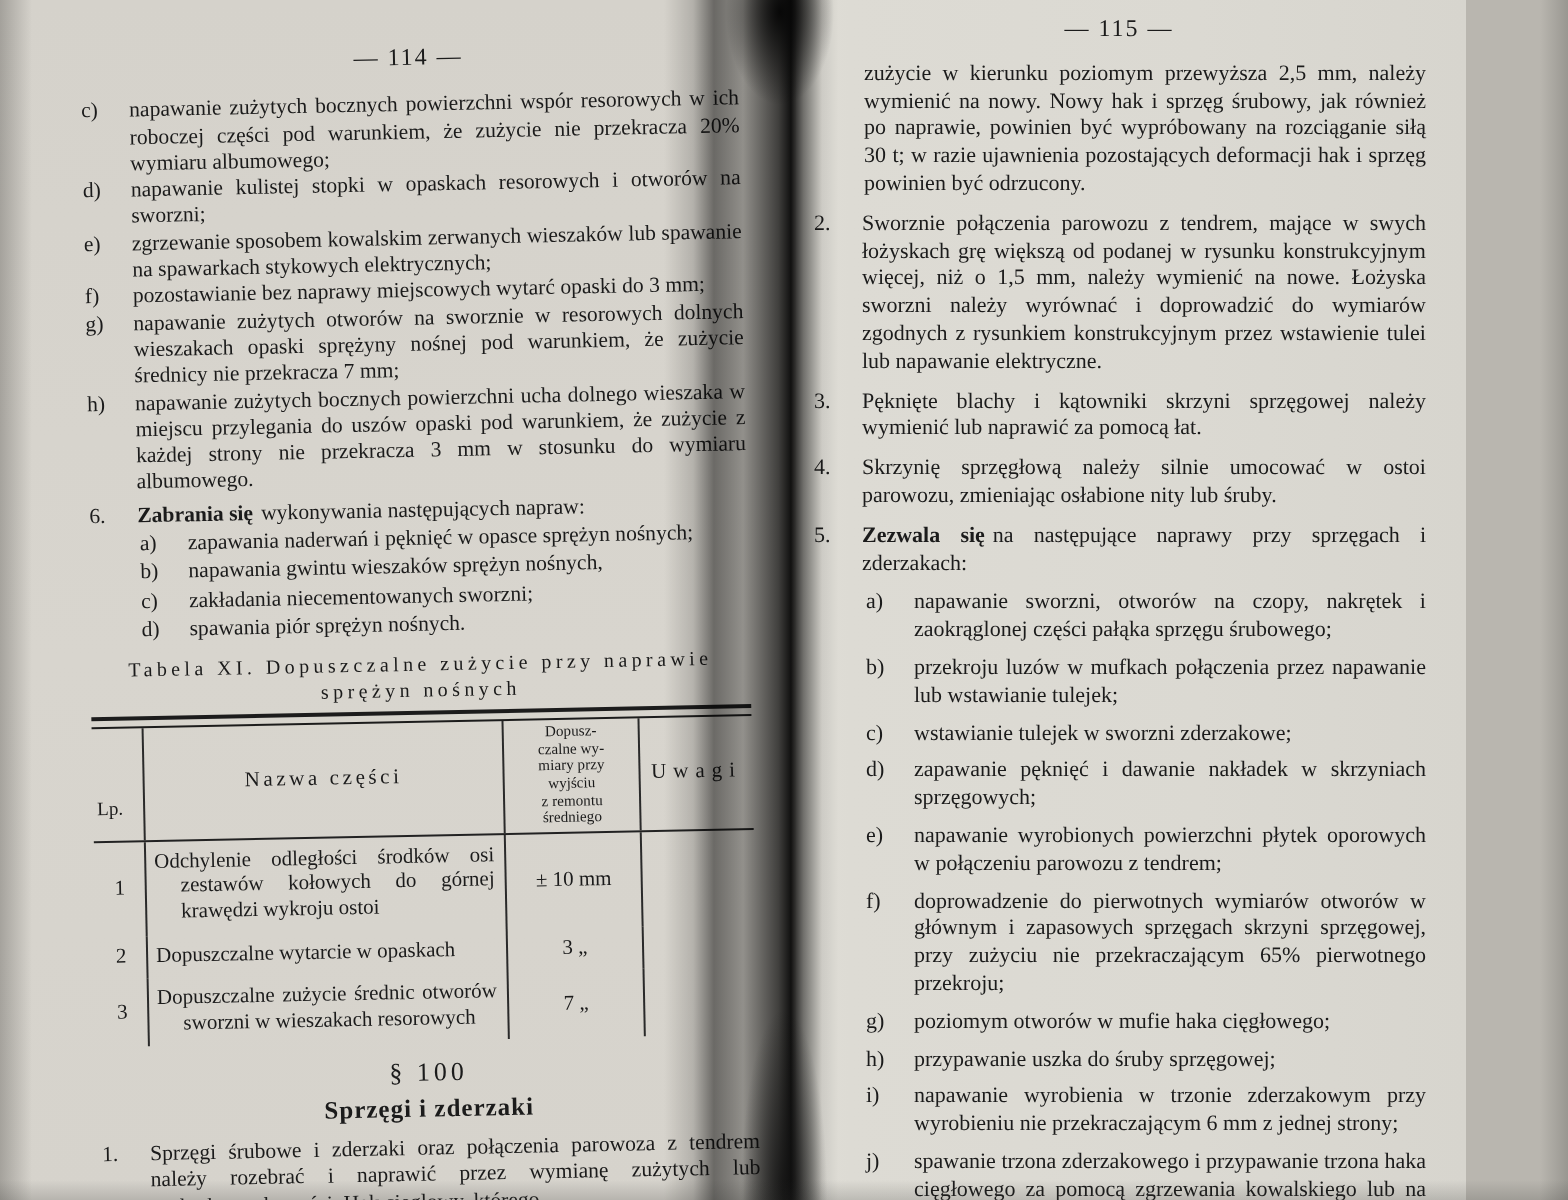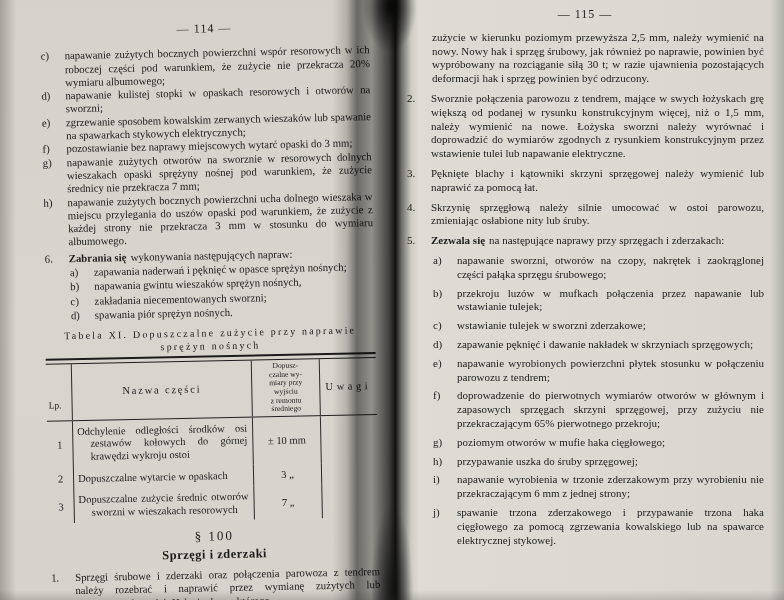--- a/index.html
+++ b/index.html
@@ -12,21 +12,21 @@
   }
   .scan{position:absolute;inset:0;}
   .page{position:absolute;top:0;height:600px;box-sizing:border-box;overflow:hidden;}
   .page.left{
     left:0;width:398px;
     padding:22px 22px 0 46px;
     background:linear-gradient(180deg,#d5d2cb 0%,#d8d5ce 55%,#d6d3cc 100%);
     font-size:10.8px;line-height:13.3px;
   }
   .page.right{
-    left:398px;width:386px;
+    left:398px;width:335px;
     padding:8px 20px 0 8px;
     background:linear-gradient(90deg,#e0ded7 0%,#dddbd4 8%,#dbd9d2 60%,#d7d5ce 100%);
     font-size:11px;line-height:13.8px;
   }
   .pageno{text-align:center;font-size:12px;letter-spacing:1px;}
   .page.left .pageno{margin-bottom:11px;}
   .page.right .pageno{margin-bottom:9px;}
   .tilt{transform:rotate(-1.15deg);transform-origin:55% 60%;}
   .just{text-align:justify;}
   .b{font-weight:bold;margin-right:4px;}
@@ -226,21 +226,21 @@
       <div class="li">
         <span class="lab">c)</span>
         <span class="txt">wstawianie tulejek w sworzni zderzakowe;</span>
       </div>
       <div class="li">
         <span class="lab">d)</span>
         <span class="txt">zapawanie pęknięć i dawanie nakładek w skrzyniach sprzęgowych;</span>
       </div>
       <div class="li">
         <span class="lab">e)</span>
-        <span class="txt">napawanie wyrobionych powierzchni płytek stosunku w połączeniu parowozu z tendrem;</span>
+        <span class="txt">napawanie wyrobionych powierzchni płytek oporowych w połączeniu parowozu z tendrem;</span>
       </div>
       <div class="li">
         <span class="lab">f)</span>
         <span class="txt">doprowadzenie do pierwotnych wymiarów otworów w głównym i zapasowych sprzęgach skrzyni sprzęgowej, przy zużyciu nie przekraczającym 65% pierwotnego przekroju;</span>
       </div>
       <div class="li">
         <span class="lab">g)</span>
         <span class="txt">poziomym otworów w mufie haka cięgłowego;</span>
       </div>
       <div class="li">

